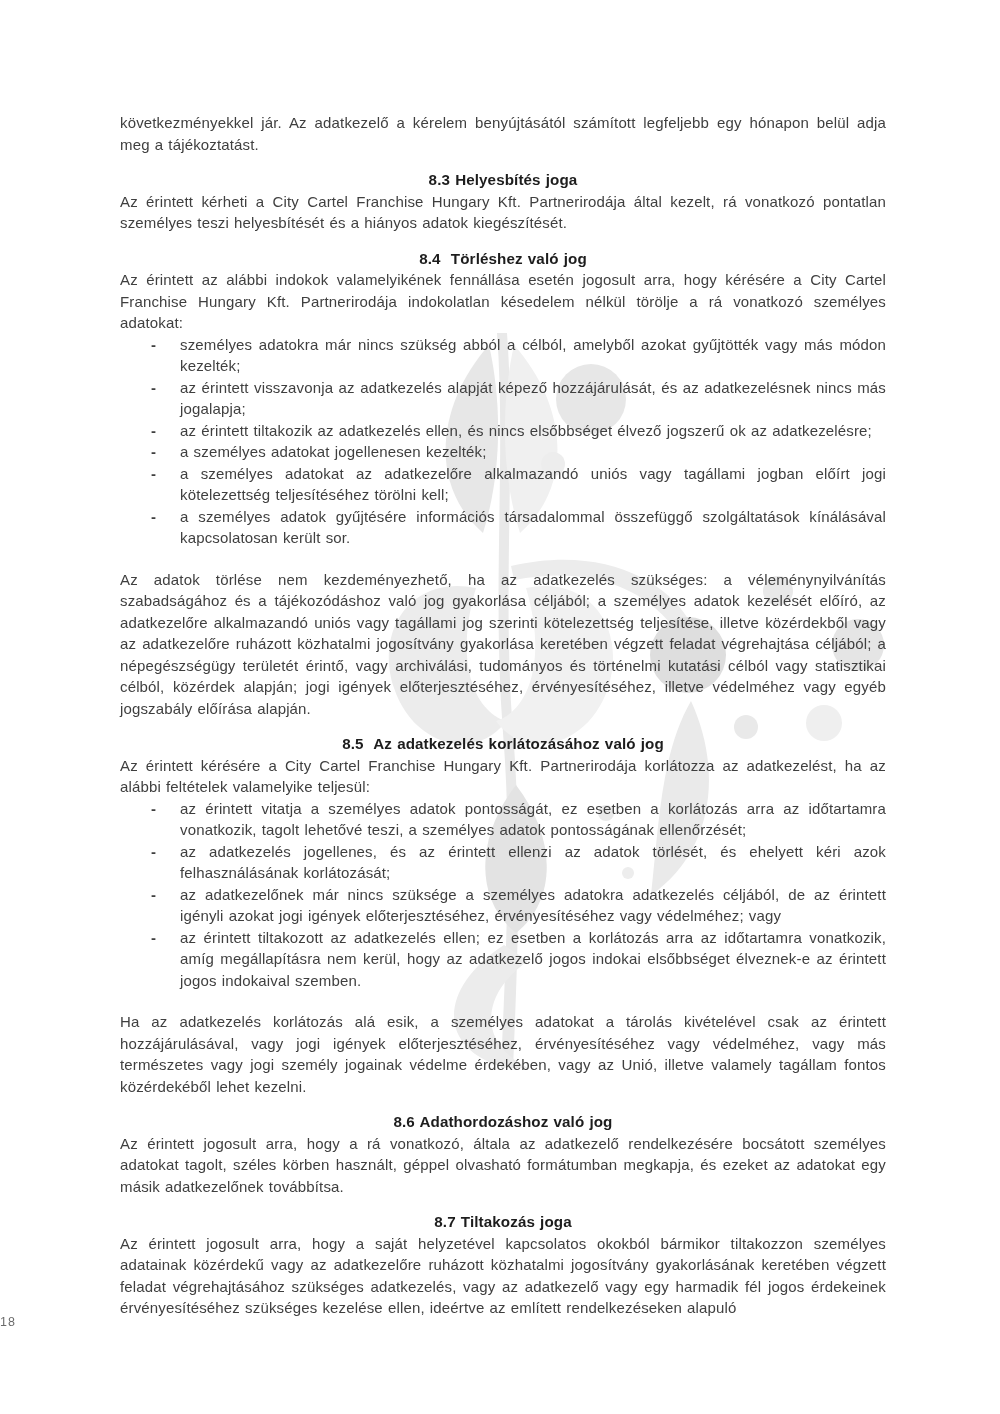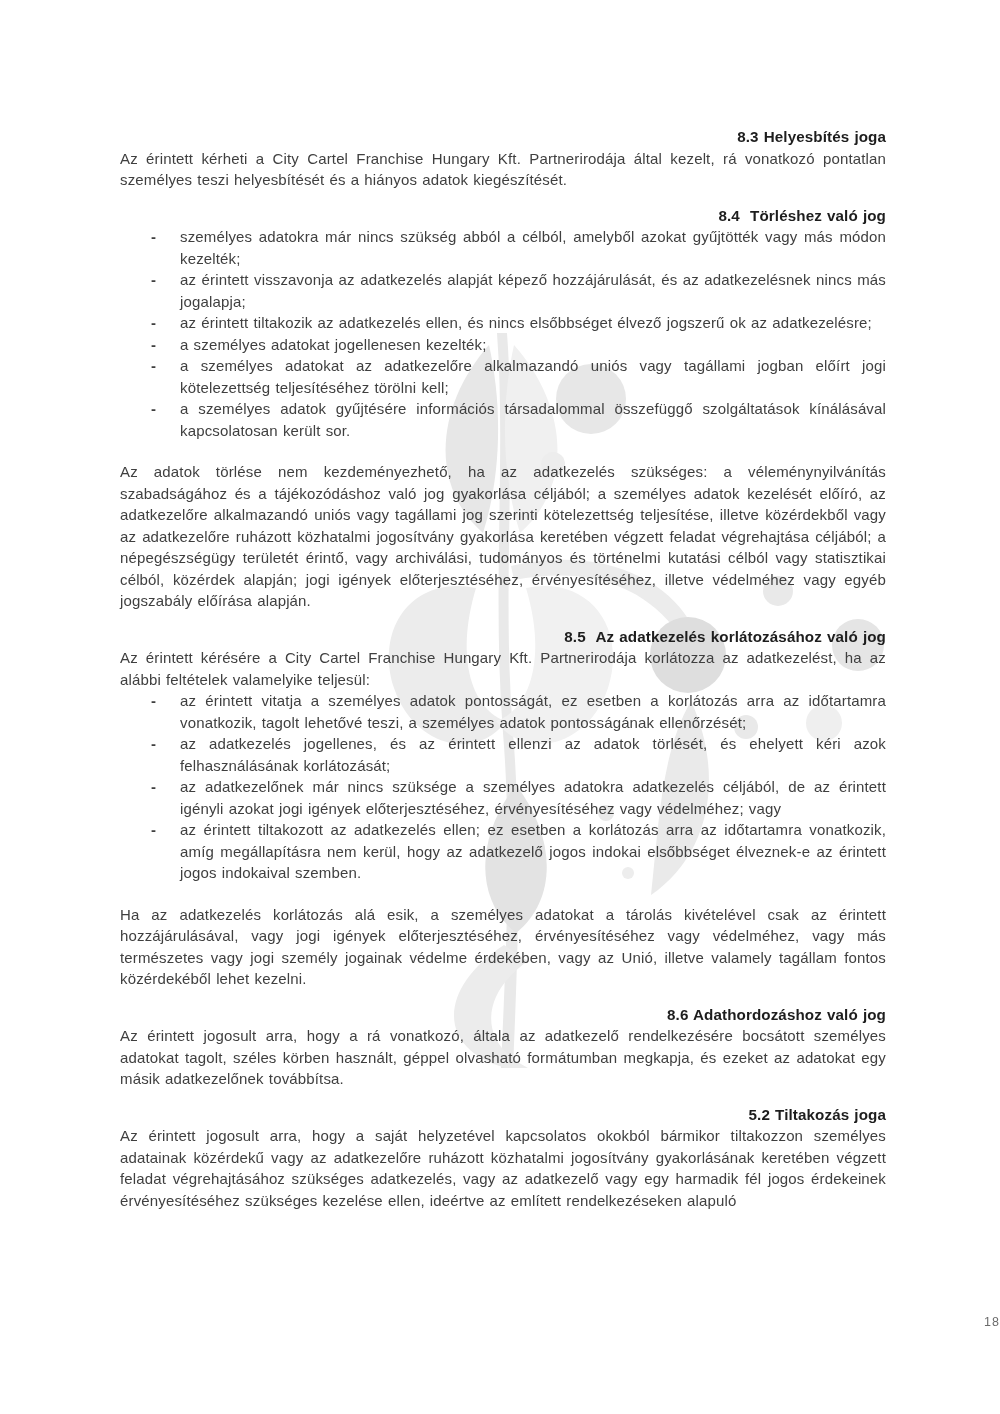--- a/index.html
+++ b/index.html
@@ -33,21 +33,21 @@
     line-height: 21.5px;
     letter-spacing: 0.15px;
     word-spacing: 0.8px;
     text-align: justify;
   }
   .heading {
     font-size: 15.2px;
     font-weight: bold;
     color: #1d1d1d;
     margin: 14px 0 0 0;
-    text-align: right;
+    text-align: center;
     white-space: pre-wrap;
     letter-spacing: 0.1px;
   }
   .para {
     margin: 0;
   }
   .para.spaced {
     margin-top: 20px;
   }
   ul.bullets {
@@ -66,21 +66,21 @@
   }
   ul.bullets .btext {
     flex: 1 1 auto;
     text-align: justify;
   }
   .footer {
     position: absolute;
     left: 0;
     top: 1312px;
     width: 1000px;
-    text-align: right;
+    text-align: left;
     z-index: 1;
   }
   .page-number {
     font-size: 12.5px;
     color: #6b6b6b;
     letter-spacing: 1px;
     font-family: "Liberation Sans", sans-serif;
   }
 </style>
 </head>
@@ -106,25 +106,27 @@
       <path d="M160,452 C120,504 118,566 160,600 C202,566 200,504 160,452 Z" fill="#e3e3e3"></path>
       <path d="M335,368 C368,440 356,520 295,562 C303,490 305,420 335,368 Z" fill="#eaeaea"></path>
       <path d="M148,612 C82,655 80,716 150,735 L172,735 C118,708 128,658 172,628 Z" fill="#ececec"></path>
       <circle cx="250" cy="480" r="8" fill="#e9e9e9"></circle>
       <circle cx="272" cy="540" r="6" fill="#ededed"></circle>
     </g>
   </svg>
 
   <main class="content">
 
+    <p class="para">következményekkel jár. Az adatkezelő a kérelem benyújtásától számított legfeljebb egy hónapon belül adja meg a tájékoztatást.</p>
 
     <h2 class="heading">8.3 Helyesbítés joga</h2>
     <p class="para">Az érintett kérheti a City Cartel Franchise Hungary Kft. Partnerirodája által kezelt, rá vonatkozó pontatlan személyes teszi helyesbítését és a hiányos adatok kiegészítését.</p>
 
     <h2 class="heading">8.4  Törléshez való jog</h2>
+    <p class="para">Az érintett az alábbi indokok valamelyikének fennállása esetén jogosult arra, hogy kérésére a City Cartel Franchise Hungary Kft. Partnerirodája indokolatlan késedelem nélkül törölje a rá vonatkozó személyes adatokat:</p>
     <ul class="bullets">
       <li>
         <span class="marker">-</span>
         <span class="btext">személyes adatokra már nincs szükség abból a célból, amelyből azokat gyűjtötték vagy más módon kezelték;</span>
       </li>
       <li>
         <span class="marker">-</span>
         <span class="btext">az érintett visszavonja az adatkezelés alapját képező hozzájárulását, és az adatkezelésnek nincs más jogalapja;</span>
       </li>
       <li>
@@ -164,21 +166,21 @@
       <li>
         <span class="marker">-</span>
         <span class="btext">az érintett tiltakozott az adatkezelés ellen; ez esetben a korlátozás arra az időtartamra vonatkozik, amíg megállapításra nem kerül, hogy az adatkezelő jogos indokai elsőbbséget élveznek-e az érintett jogos indokaival szemben.</span>
       </li>
     </ul>
     <p class="para spaced">Ha az adatkezelés korlátozás alá esik, a személyes adatokat a tárolás kivételével csak az érintett hozzájárulásával, vagy jogi igények előterjesztéséhez, érvényesítéséhez vagy védelméhez, vagy más természetes vagy jogi személy jogainak védelme érdekében, vagy az Unió, illetve valamely tagállam fontos közérdekéből lehet kezelni.</p>
 
     <h2 class="heading">8.6 Adathordozáshoz való jog</h2>
     <p class="para">Az érintett jogosult arra, hogy a rá vonatkozó, általa az adatkezelő rendelkezésére bocsátott személyes adatokat tagolt, széles körben használt, géppel olvasható formátumban megkapja, és ezeket az adatokat egy másik adatkezelőnek továbbítsa.</p>
 
-    <h2 class="heading">5.2 Tiltakozás joga</h2>
+    <h2 class="heading">8.7 Tiltakozás joga</h2>
     <p class="para">Az érintett jogosult arra, hogy a saját helyzetével kapcsolatos okokból bármikor tiltakozzon személyes adatainak közérdekű vagy az adatkezelőre ruházott közhatalmi jogosítvány gyakorlásának keretében végzett feladat végrehajtásához szükséges adatkezelés, vagy az adatkezelő vagy egy harmadik fél jogos érdekeinek érvényesítéséhez szükséges kezelése ellen, ideértve az említett rendelkezéseken alapuló</p>
 
   </main>
 
   <footer class="footer">
     <span class="page-number">18</span>
   </footer>
 
 </div>
 

